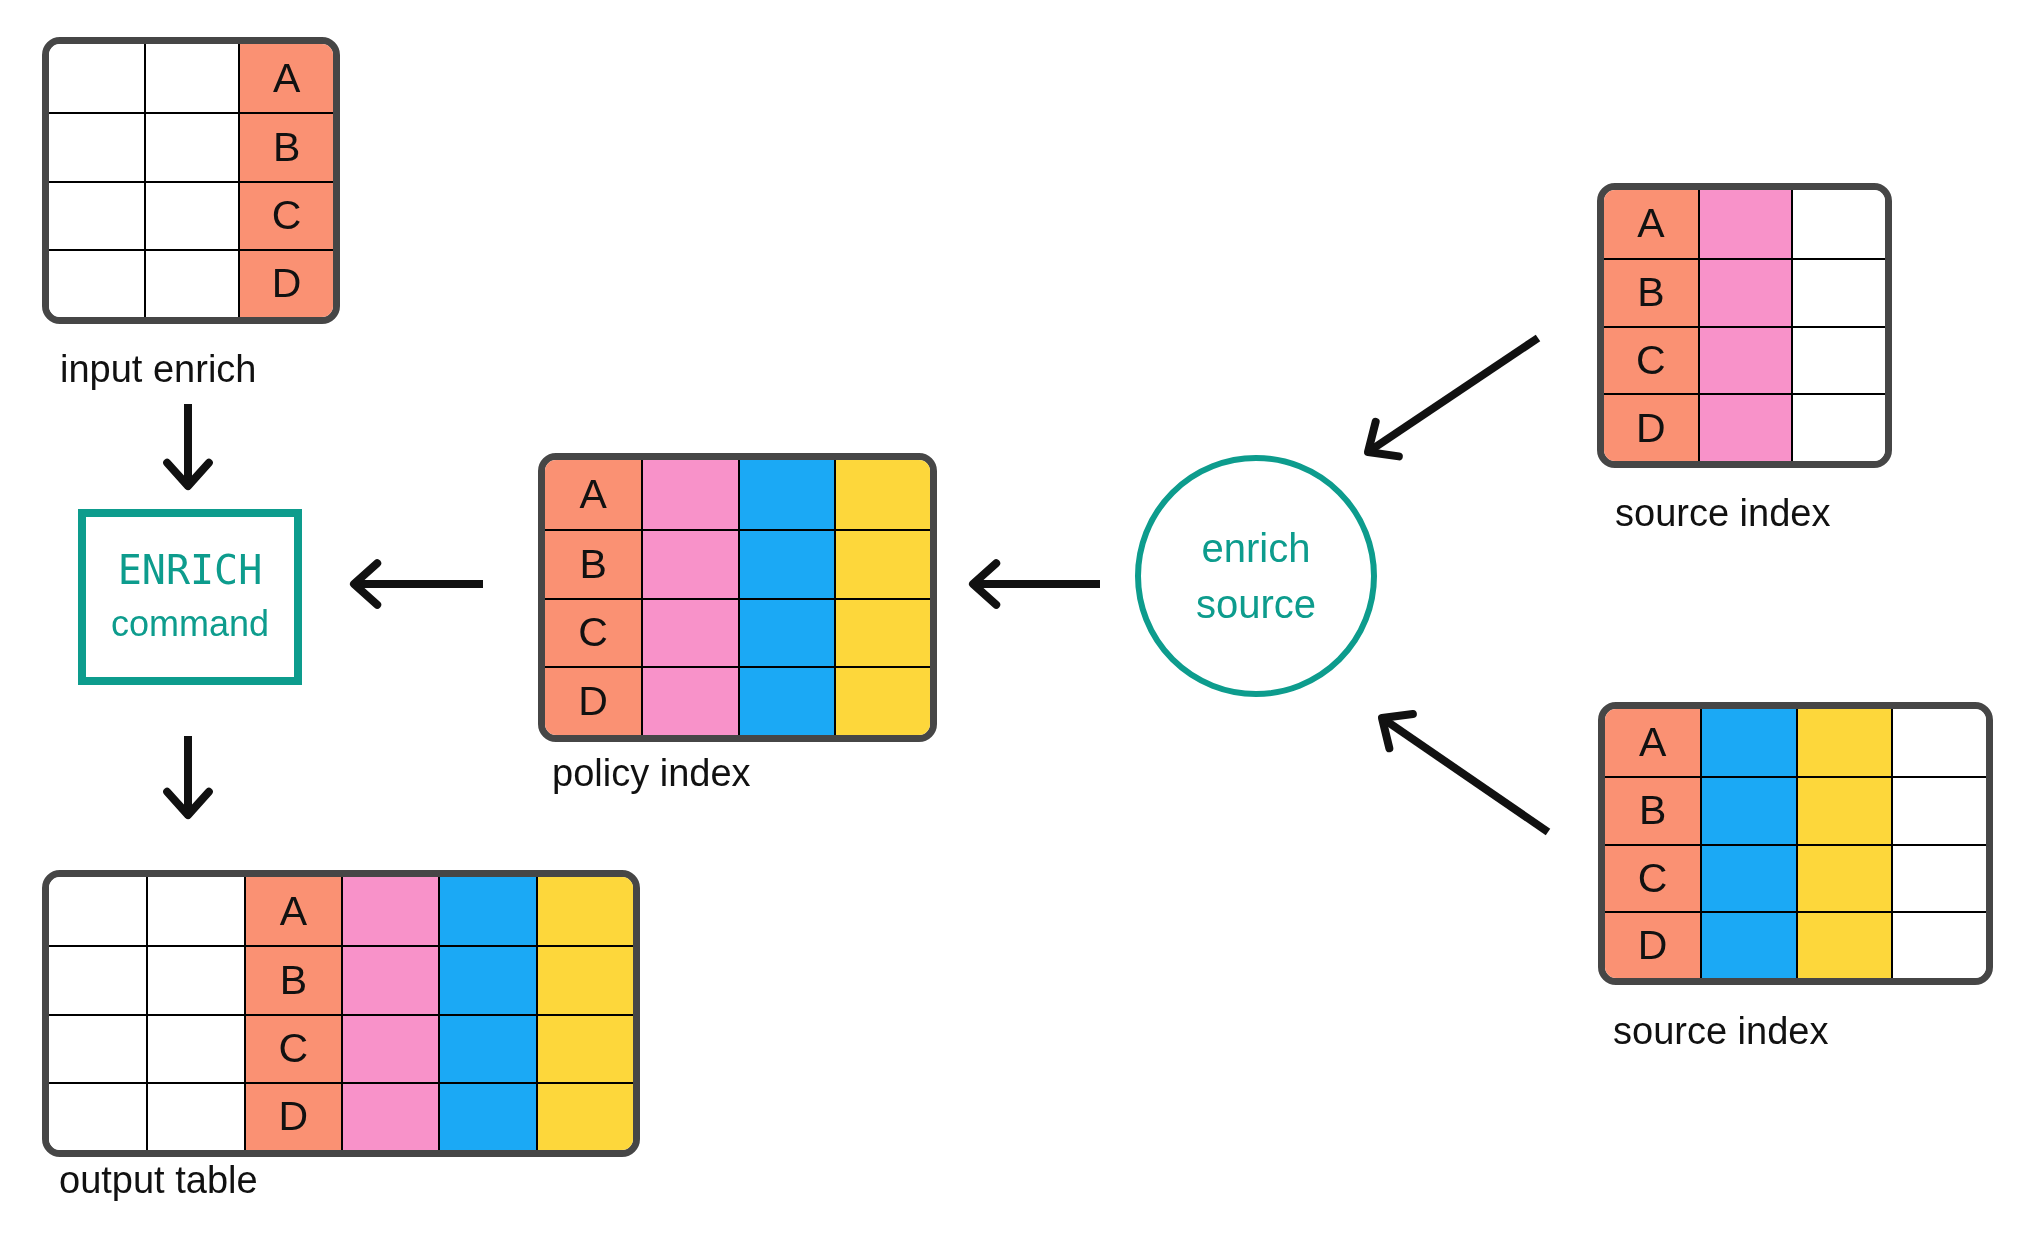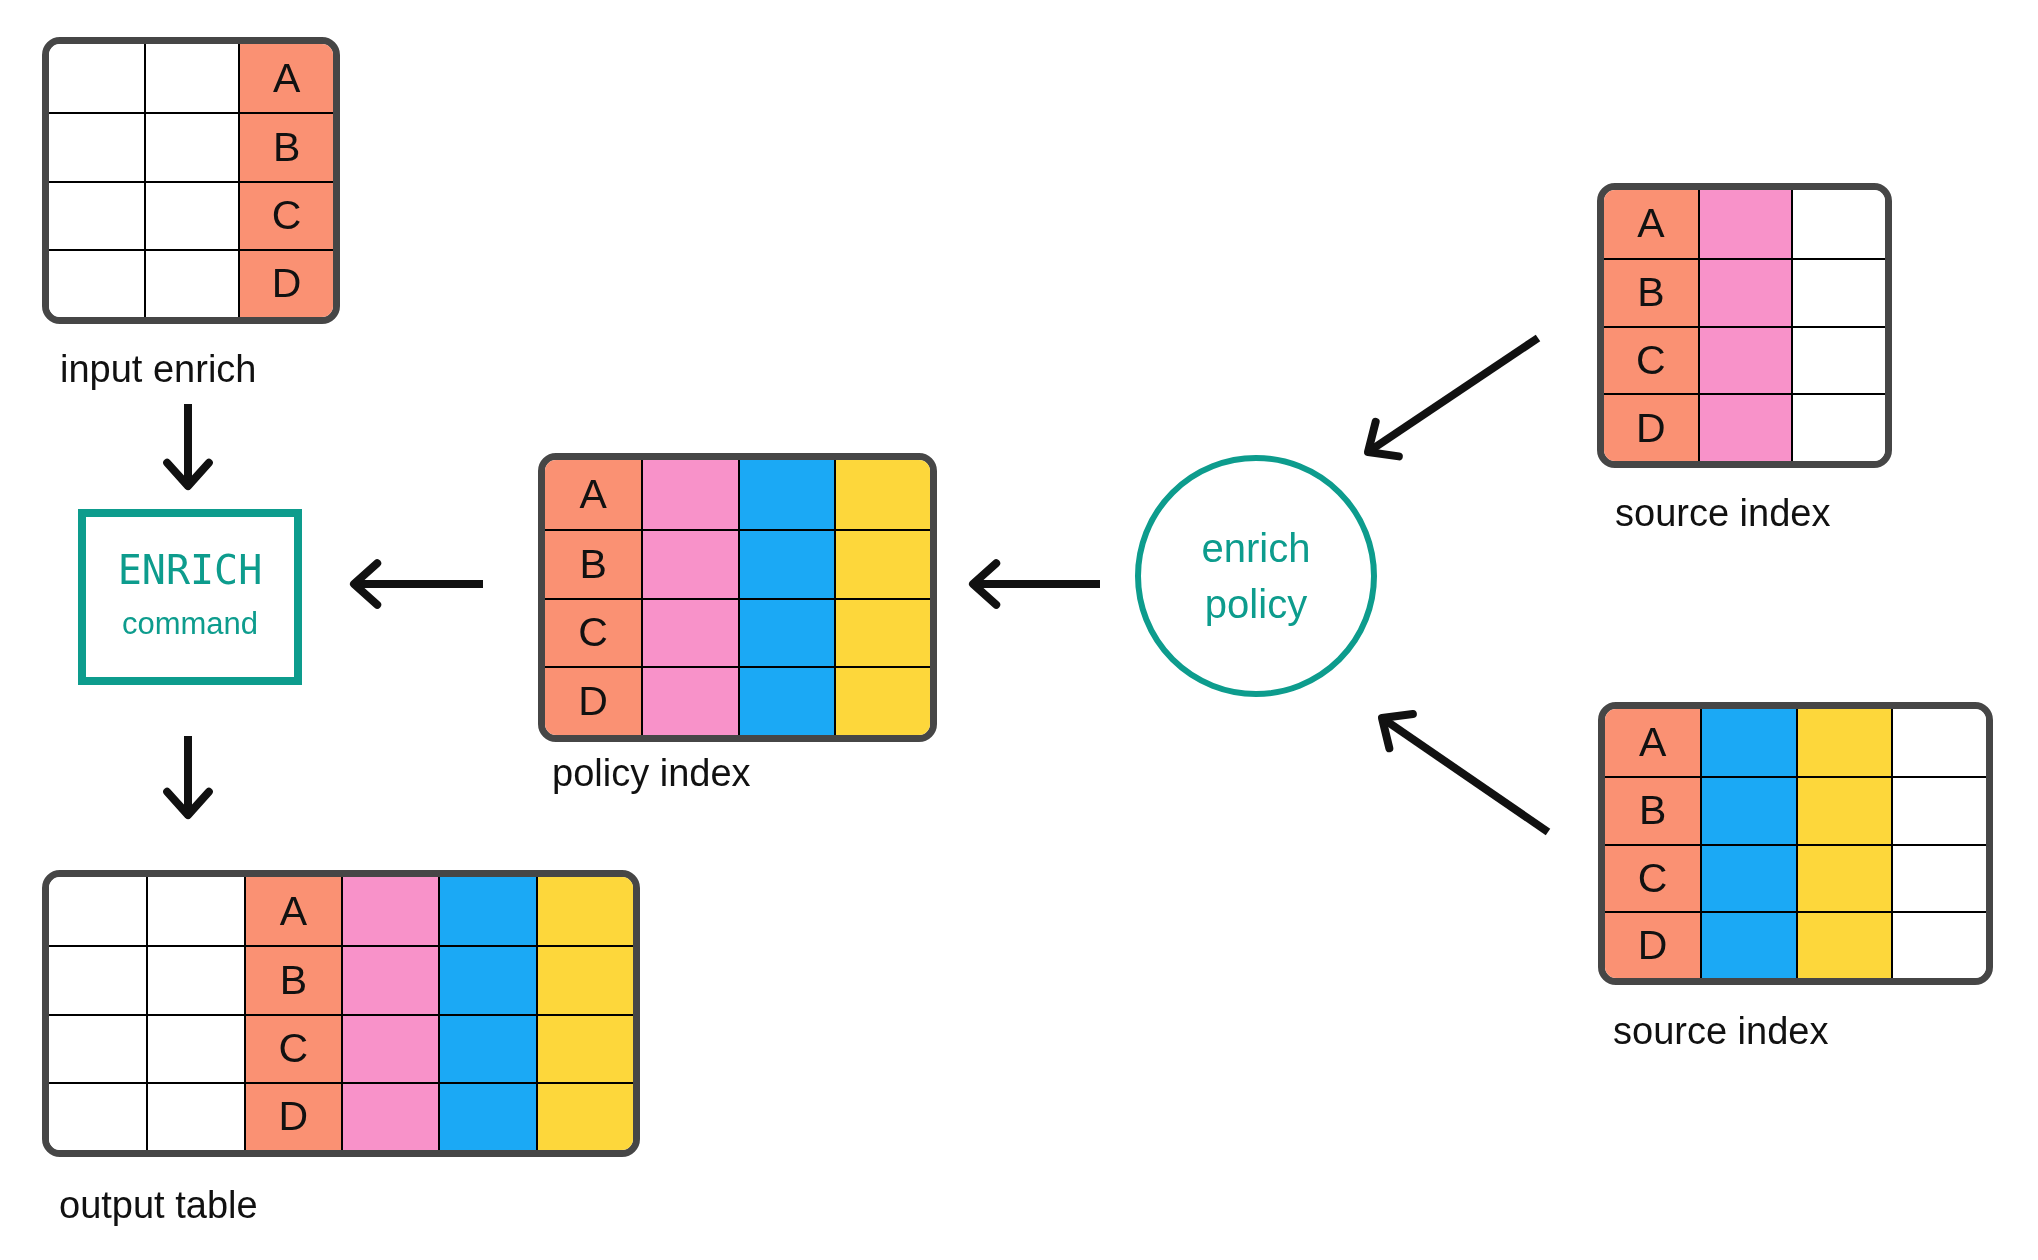--- a/index.html
+++ b/index.html
@@ -26,21 +26,21 @@
   
   .label{position:absolute;font-size:38px;line-height:46px;color:#111;white-space:nowrap;}
   
   .command-box{
     position:absolute;left:78px;top:509px;width:224px;height:176px;box-sizing:border-box;
     border:8px solid var(--teal,#0D9C8D);background:#fff;
     display:flex;flex-direction:column;align-items:center;justify-content:center;
     color:var(--teal,#0D9C8D);text-align:center;z-index:2;
   }
   .cmd-keyword{font-family:"DejaVu Sans Mono",monospace;font-size:40px;line-height:54px;}
-  .cmd-word{font-size:31px;line-height:54px;}
+  .cmd-word{font-size:36px;line-height:54px;}
   
   .policy-circle{
     position:absolute;left:1135px;top:455px;width:242px;height:242px;box-sizing:border-box;
     border:6px solid var(--teal,#0D9C8D);border-radius:50%;background:#fff;
     display:flex;flex-direction:column;align-items:center;justify-content:center;
     color:var(--teal,#0D9C8D);font-size:40px;line-height:56px;text-align:center;z-index:2;
   }
 </style>
 </head>
 <body>
@@ -101,21 +101,21 @@
       <div class="cell bl bt" style="background: rgb(248, 146, 201);"></div>
       <div class="cell bl bt" style="background: rgb(27, 169, 245);"></div>
       <div class="cell bl bt" style="background: rgb(253, 215, 59);"></div>
       <div class="cell bt" style="background: rgb(255, 255, 255);"></div>
       <div class="cell bl bt" style="background: rgb(255, 255, 255);"></div>
       <div class="cell bl bt" style="background: rgb(250, 145, 115);">D</div>
       <div class="cell bl bt" style="background: rgb(248, 146, 201);"></div>
       <div class="cell bl bt" style="background: rgb(27, 169, 245);"></div>
       <div class="cell bl bt" style="background: rgb(253, 215, 59);"></div>
     </div>
-  <div class="label" style="left:59px;top:1182px">output table</div>
+  <div class="label" style="left:59px;top:1157px">output table</div>
 
   <div class="dtable" style="left: 538px; top: 453px; width: 399px; height: 289px; grid-template-columns: repeat(4, 1fr); grid-template-rows: repeat(4, 1fr);">
       <div class="cell" style="background: rgb(250, 145, 115);">A</div>
       <div class="cell bl" style="background: rgb(248, 146, 201);"></div>
       <div class="cell bl" style="background: rgb(27, 169, 245);"></div>
       <div class="cell bl" style="background: rgb(253, 215, 59);"></div>
       <div class="cell bt" style="background: rgb(250, 145, 115);">B</div>
       <div class="cell bl bt" style="background: rgb(248, 146, 201);"></div>
       <div class="cell bl bt" style="background: rgb(27, 169, 245);"></div>
       <div class="cell bl bt" style="background: rgb(253, 215, 59);"></div>
@@ -125,21 +125,21 @@
       <div class="cell bl bt" style="background: rgb(253, 215, 59);"></div>
       <div class="cell bt" style="background: rgb(250, 145, 115);">D</div>
       <div class="cell bl bt" style="background: rgb(248, 146, 201);"></div>
       <div class="cell bl bt" style="background: rgb(27, 169, 245);"></div>
       <div class="cell bl bt" style="background: rgb(253, 215, 59);"></div>
     </div>
   <div class="label" style="left:552px;top:750px">policy index</div>
 
   <div class="policy-circle">
     <div>enrich</div>
-    <div>policy</div>
+    <div>source</div>
   </div>
 
   <div class="dtable" style="left: 1597px; top: 183px; width: 295px; height: 285px; grid-template-columns: repeat(3, 1fr); grid-template-rows: repeat(4, 1fr);">
       <div class="cell" style="background: rgb(250, 145, 115);">A</div>
       <div class="cell bl" style="background: rgb(248, 146, 201);"></div>
       <div class="cell bl" style="background: rgb(255, 255, 255);"></div>
       <div class="cell bt" style="background: rgb(250, 145, 115);">B</div>
       <div class="cell bl bt" style="background: rgb(248, 146, 201);"></div>
       <div class="cell bl bt" style="background: rgb(255, 255, 255);"></div>
       <div class="cell bt" style="background: rgb(250, 145, 115);">C</div>

